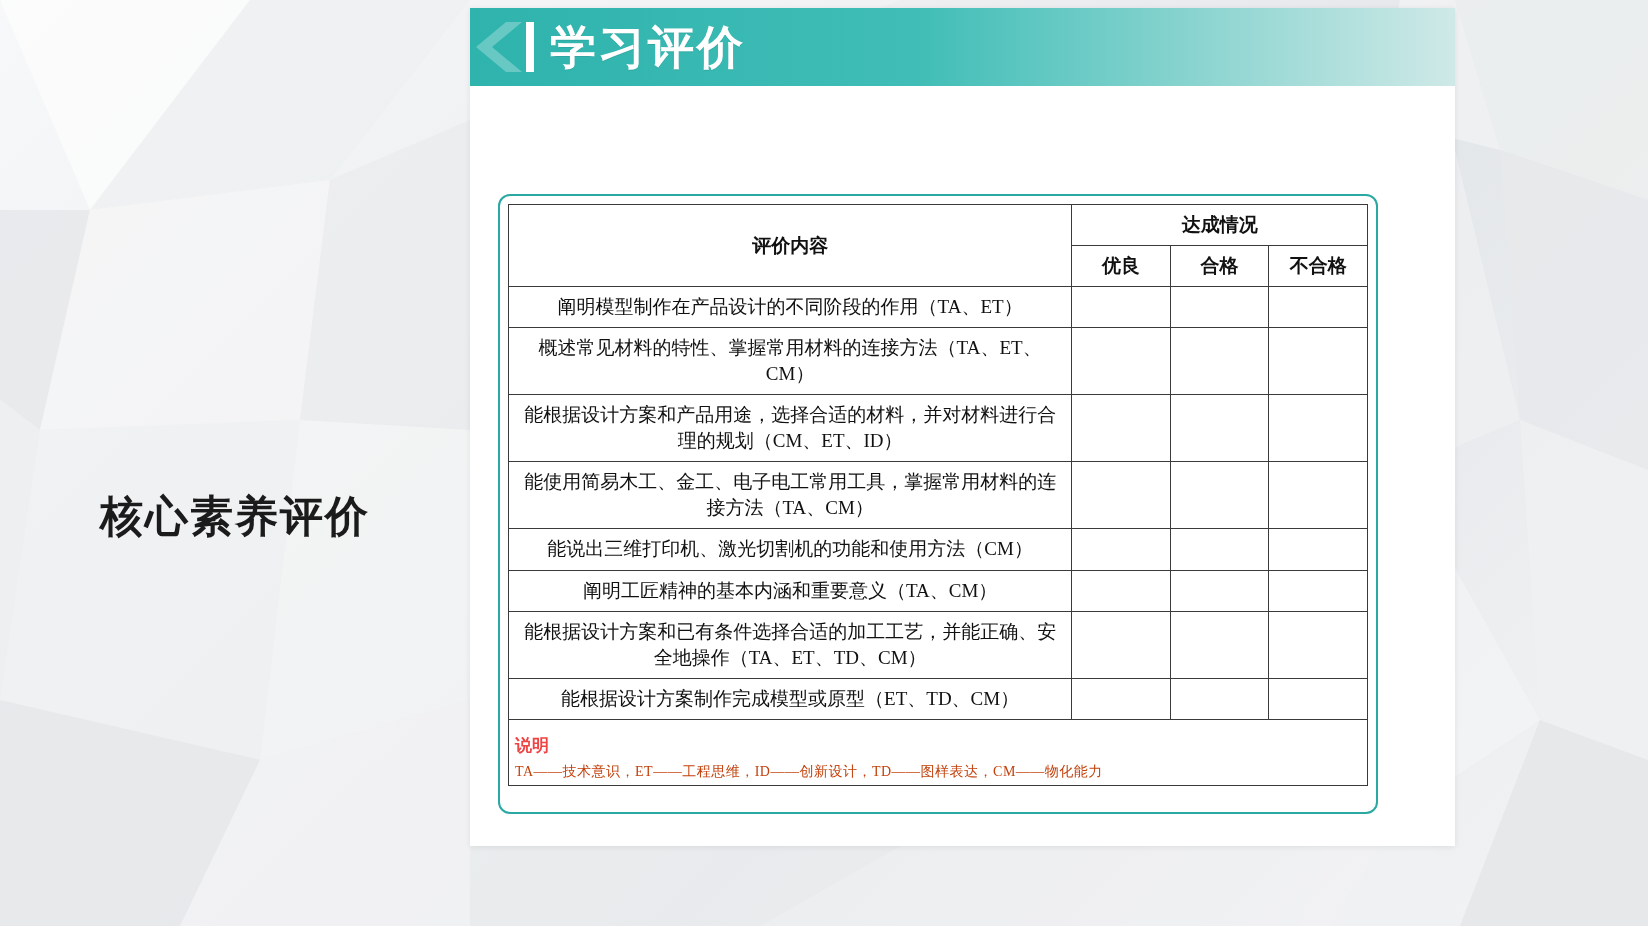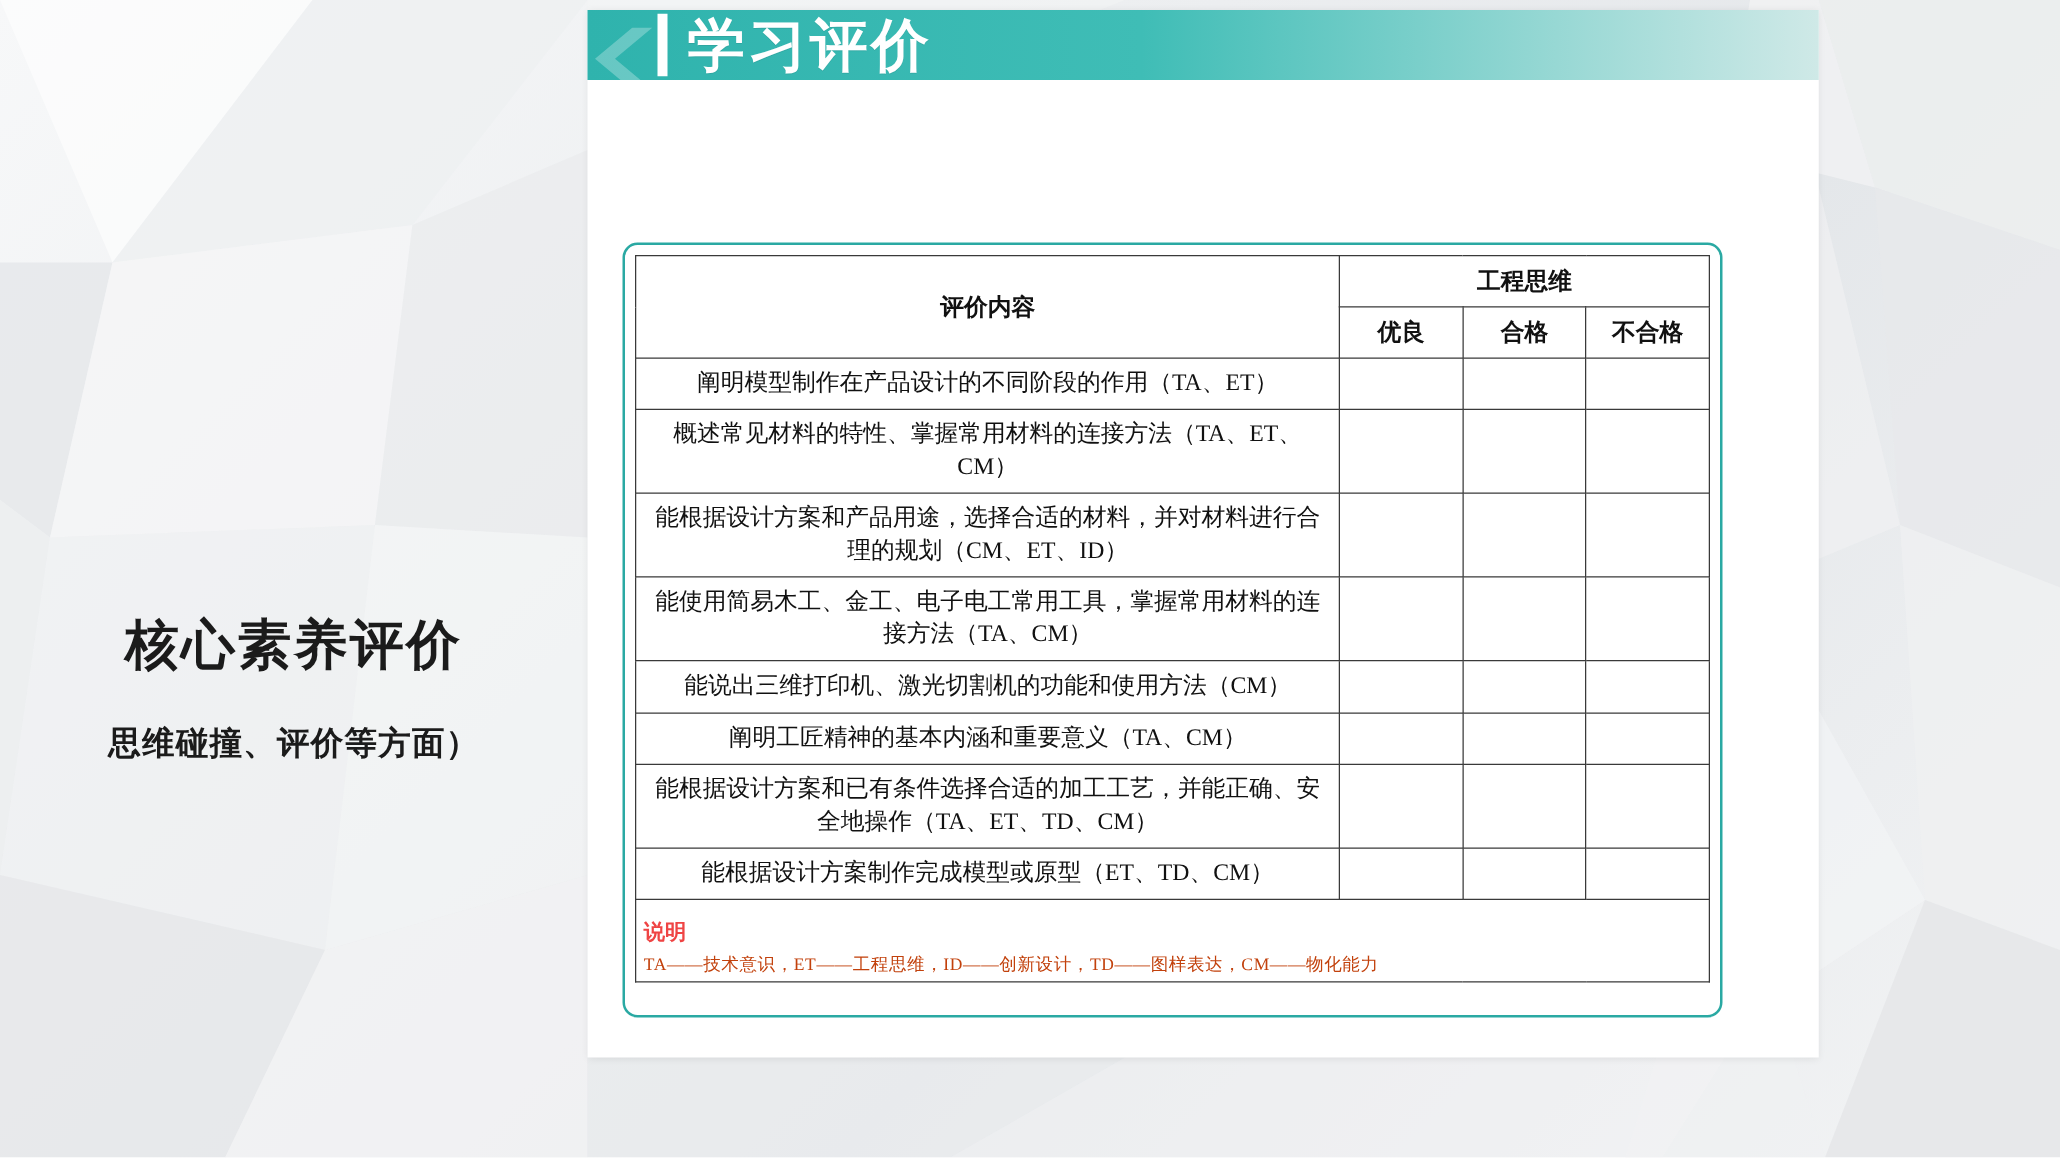--- a/index.html
+++ b/index.html
@@ -62,21 +62,21 @@
     position: absolute;
     left: 470px;
     top: 8px;
     width: 985px;
     height: 838px;
     background: #ffffff;
     box-shadow: 0 1px 6px rgba(0,0,0,0.08);
   }
   .card-header {
     position: relative;
-    height: 56px;
+    height: 78px;
     background: linear-gradient(to right, #2fb3ad 0%, #3fbdb6 45%, #cfe9e7 100%);
     display: flex;
     align-items: center;
     overflow: hidden;
   }
   .header-chevron {
     position: absolute;
     left: 6px;
     top: 14px;
     width: 46px;
@@ -184,21 +184,20 @@
     <polygon points="1420,800 1460,926 1300,926 1330,830" fill="#f0f1f2" opacity="0.7"></polygon>
     <polygon points="470,0 900,0 700,80 470,120" fill="#f4f5f6" opacity="0.5"></polygon>
     <polygon points="470,846 900,846 760,926 470,926" fill="#ebedee" opacity="0.6"></polygon>
     <polygon points="900,846 1380,846 1330,926 760,926" fill="#f2f3f4" opacity="0.55"></polygon>
     <polygon points="1380,120 1400,470 1200,300 1160,60" fill="#f6f7f8" opacity="0.35"></polygon>
   </svg>
 
   <div class="left-block">
     <div class="left-text">
       <div class="left-title">核心素养评价</div>
-      <div class="left-sub2">思维碰撞、评价等方面）</div>
     </div>
   </div>
 
   <div class="card">
 
     <div class="card-header">
       <svg class="header-chevron" viewBox="0 0 46 50">
         <polygon points="30,0 46,0 16,25 46,50 30,50 0,25" fill="#ffffff" opacity="0.6"></polygon>
       </svg>
       <div class="header-bar"></div>
@@ -209,21 +208,21 @@
       <table class="eval">
         <colgroup>
           <col class="col-content">
           <col class="col-mark">
           <col class="col-mark">
           <col class="col-mark">
         </colgroup>
         <thead>
           <tr>
             <th rowspan="2">评价内容</th>
-            <th colspan="3">工程思维</th>
+            <th colspan="3">达成情况</th>
           </tr>
           <tr>
             <th>优良</th>
             <th>合格</th>
             <th>不合格</th>
           </tr>
         </thead>
         <tbody>
           <tr>
             <td class="content-cell">阐明模型制作在产品设计的不同阶段的作用（TA、ET）</td>

